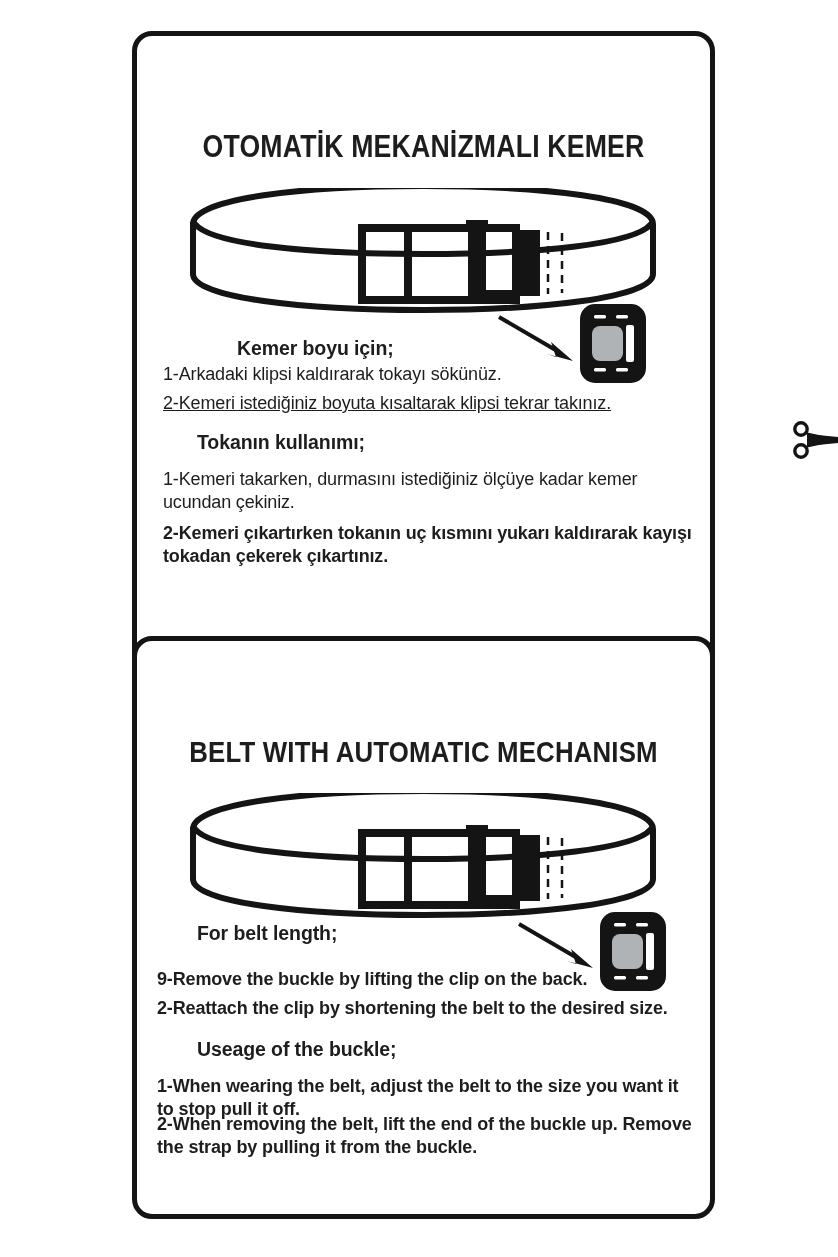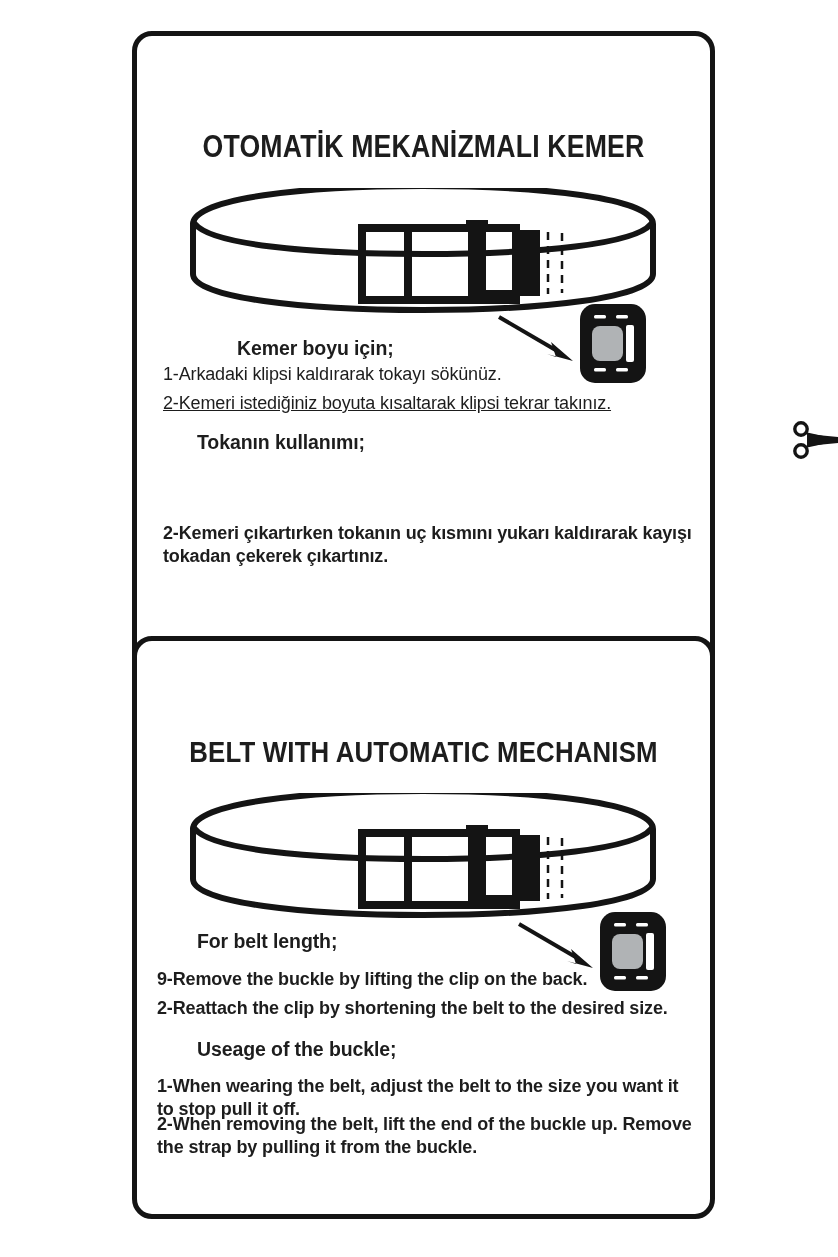--- a/index.html
+++ b/index.html
@@ -84,21 +84,21 @@
 
   
   .tr-sub1  { left: 60px;  top: 300px; margin-left: 40px; }
   .tr-line1 { left: 26px;  top: 327px; width: 470px; }
   .tr-line2 { left: 26px;  top: 356px; width: 500px; text-decoration: underline; }
   .tr-sub2  { left: 60px;  top: 394px; }
   .tr-p1    { left: 26px;  top: 432px; width: 530px; }
   .tr-p2    { left: 26px;  top: 486px; width: 530px; font-weight: bold; }
 
   
-  .en-sub1  { left: 60px;  top: 288px; }
+  .en-sub1  { left: 60px;  top: 280px; }
   .en-line1 { left: 20px;  top: 327px; width: 480px; }
   .en-line2 { left: 20px;  top: 356px; width: 520px; }
   .en-sub2  { left: 60px;  top: 396px; }
   .en-p1    { left: 20px;  top: 434px; width: 535px; }
   .en-p2    { left: 20px;  top: 472px; width: 535px; }
 
   
   .clip-icon {
     position: absolute;
     width: 66px;
@@ -164,20 +164,21 @@
     </div>
 
     <div class="txt subhead tr-sub1">Kemer boyu için;</div>
 
     <div class="txt para tr-line1">1-Arkadaki klipsi kaldırarak tokayı sökünüz.</div>
 
     <div class="txt para tr-line2">2-Kemeri istediğiniz boyuta kısaltarak klipsi tekrar takınız.</div>
 
     <div class="txt subhead tr-sub2">Tokanın kullanımı;</div>
 
+    <div class="txt para tr-p1">1-Kemeri takarken, durmasını istediğiniz ölçüye kadar kemer ucundan çekiniz.</div>
 
     <div class="txt para tr-p2">2-Kemeri çıkartırken tokanın uç kısmını yukarı kaldırarak kayışı tokadan çekerek çıkartınız.</div>
 
     <div class="arrow-icon arrow-tr">
       <svg viewBox="0 0 82 52" xmlns="http://www.w3.org/2000/svg">
         <line x1="4" y1="5" x2="64" y2="40" stroke="#141414" stroke-width="4"></line>
         <path d="M78 49 L 56 30 L 61 45 L 52 42 Z" fill="#141414"></path>
       </svg>
     </div>
 

